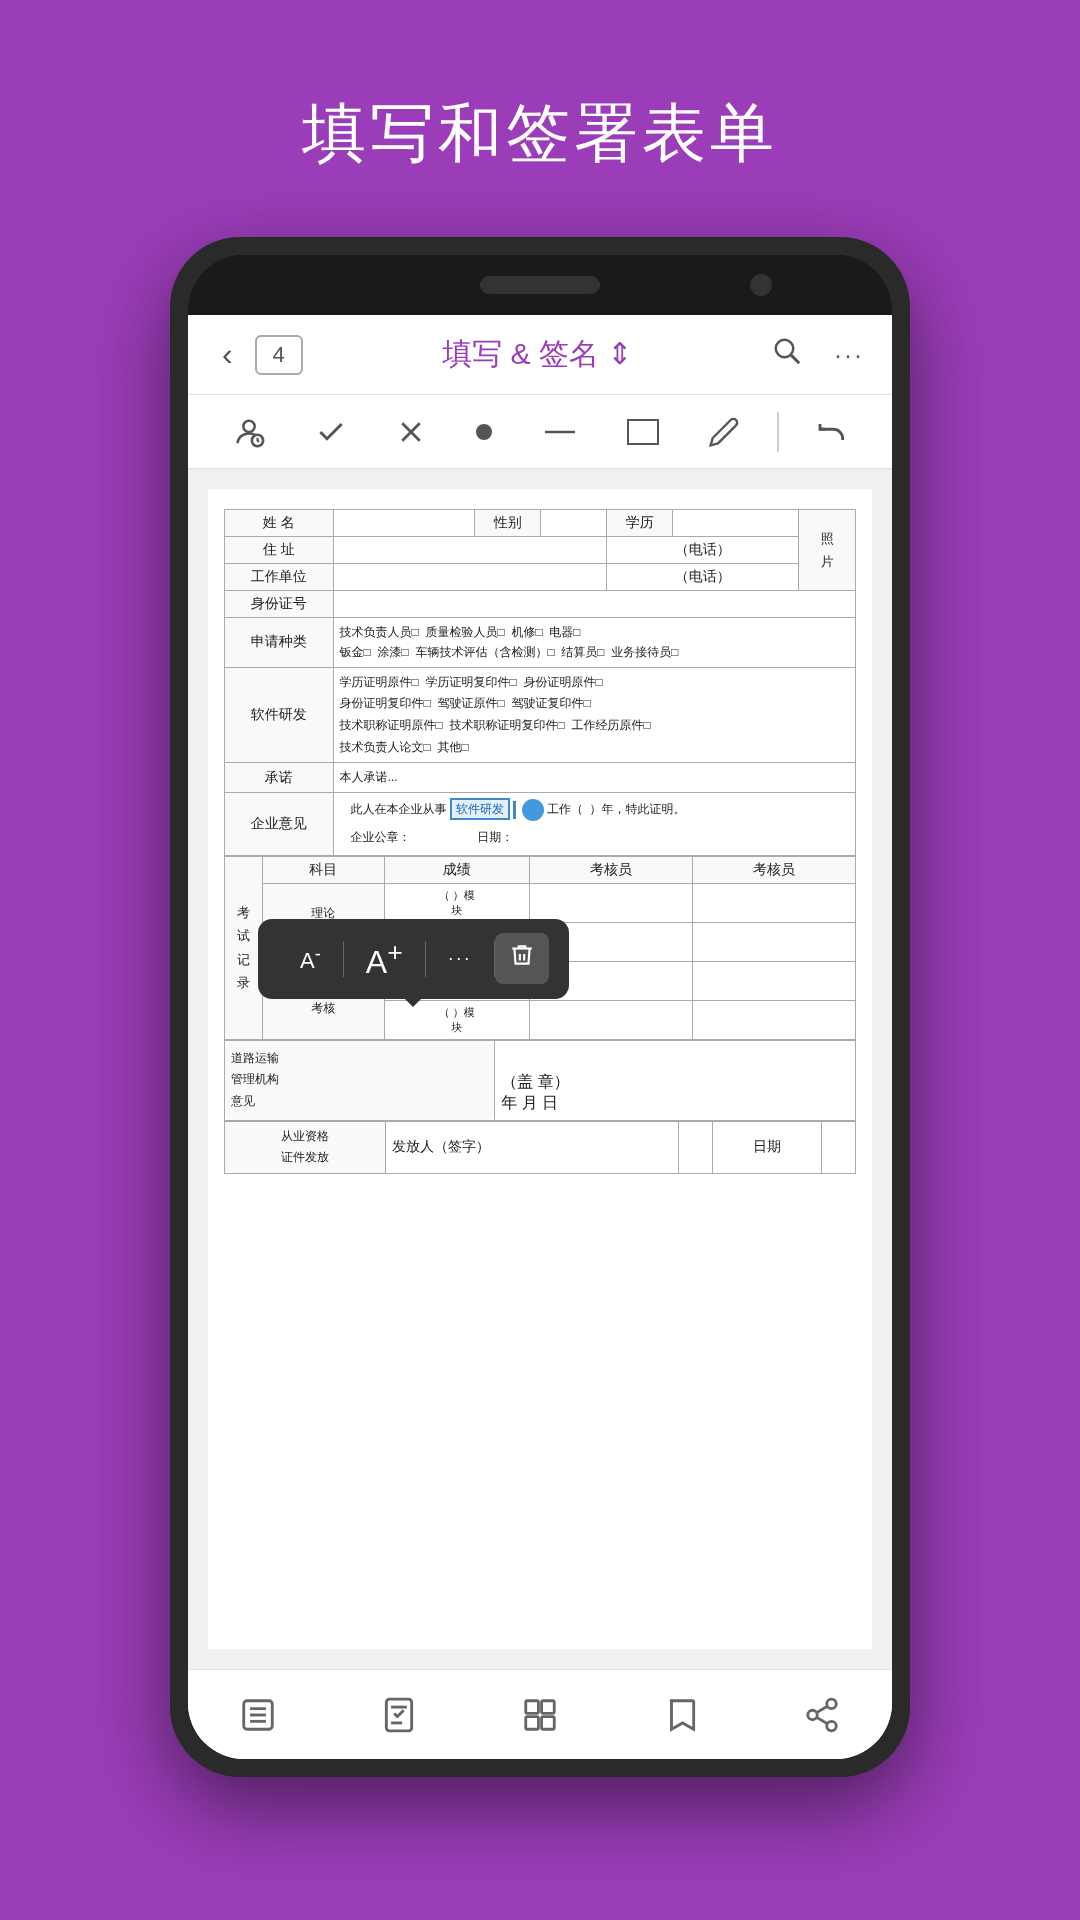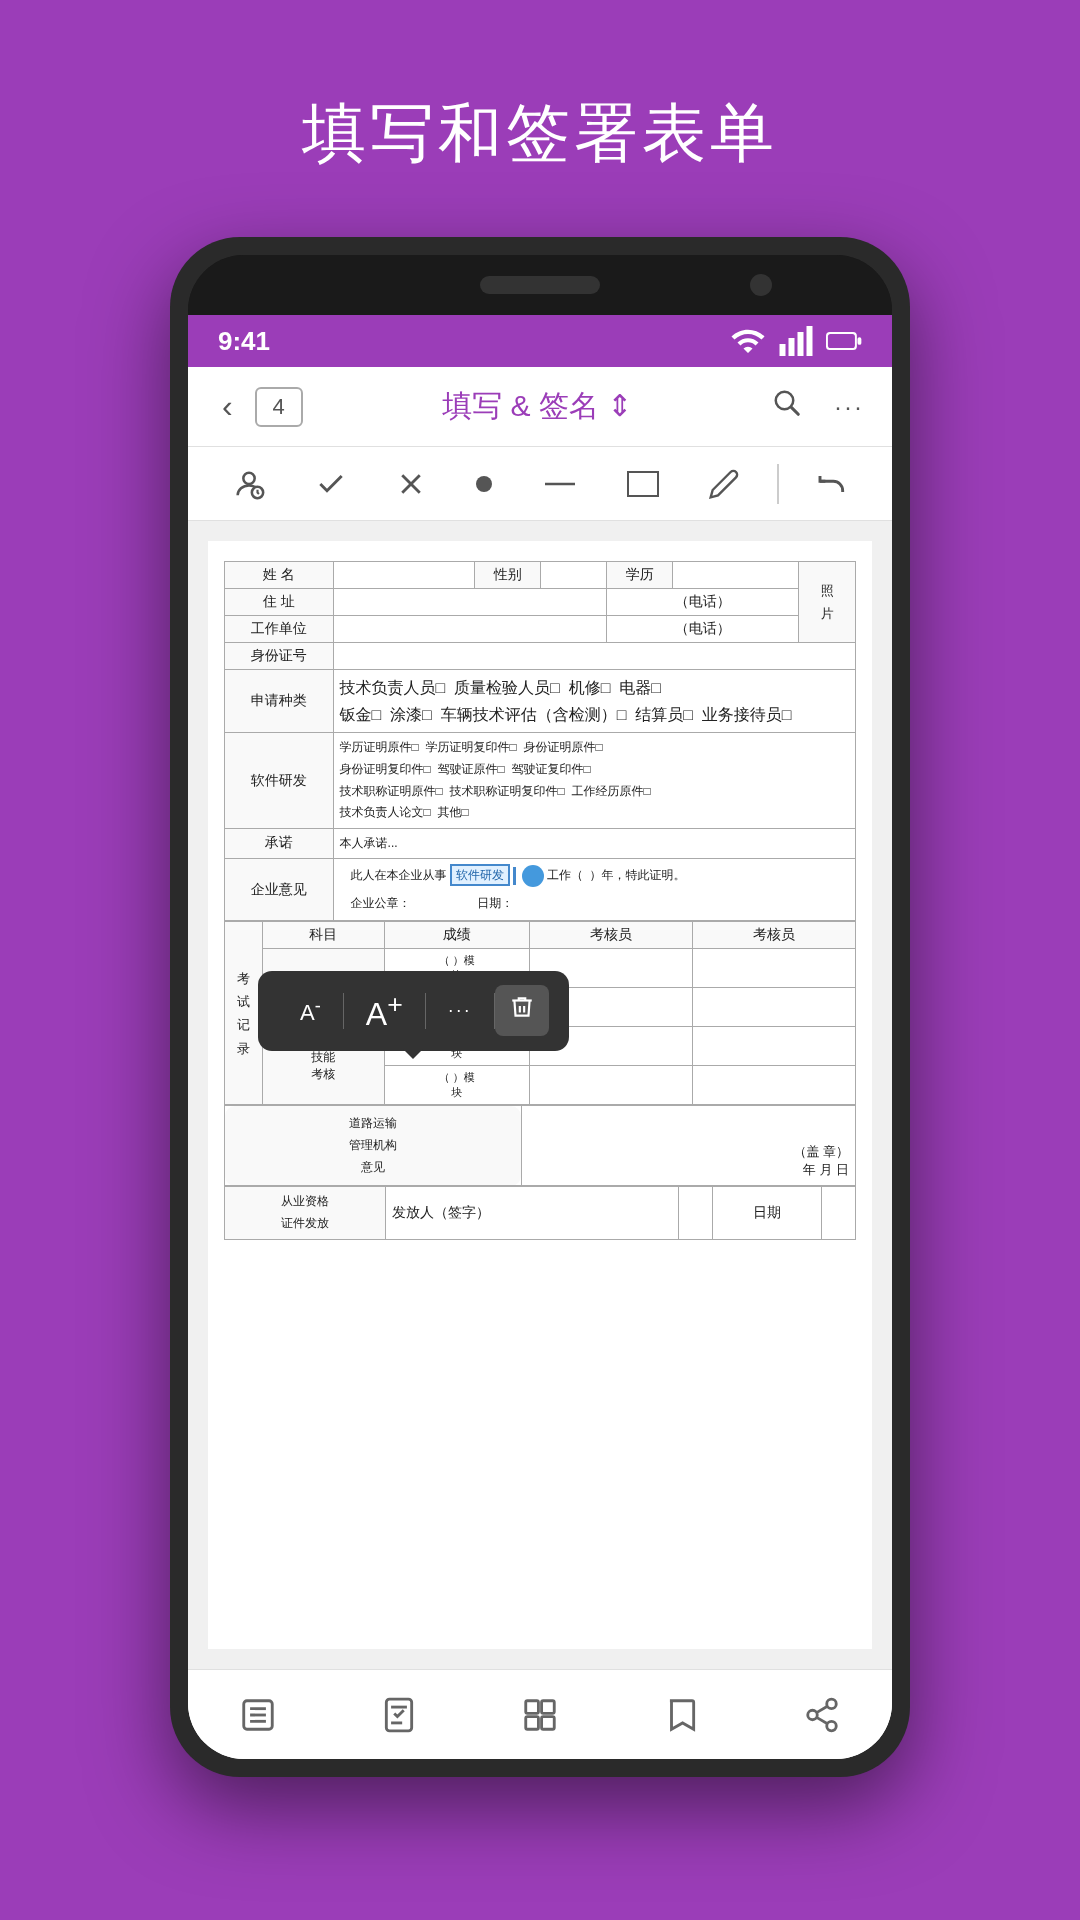--- a/index.html
+++ b/index.html
@@ -349,42 +349,20 @@
 <div class="phone-shell">
   <div class="phone-inner">
 
     <div class="phone-notch">
       <div class="notch-speaker"></div>
       <div class="notch-camera"></div>
     </div>
 
     <div class="screen">
 
-      <div class="status-bar">
-        <span class="status-time">9:41</span>
-        <div class="status-icons">
-
-          <svg class="icon-svg" viewBox="0 0 24 24" width="28" height="28">
-            <path fill="white" d="M1 9l2 2c5-5 13-5 18 0l2-2C16.93 2.93 7.08 2.93 1 9zm8 8l3 3 3-3a4.237 4.237 0 00-6 0zm-4-4l2 2a7 7 0 0110 0l2-2C15.14 9.14 8.87 9.14 5 13z"></path>
-          </svg>
-
-          <svg class="icon-svg" viewBox="0 0 24 24" width="28" height="28">
-            <rect fill="white" x="1" y="14" width="4" height="8"></rect>
-            <rect fill="white" x="7" y="10" width="4" height="12"></rect>
-            <rect fill="white" x="13" y="6" width="4" height="16"></rect>
-            <rect fill="white" x="19" y="2" width="4" height="20"></rect>
-          </svg>
-
-          <svg class="icon-svg" viewBox="0 0 28 14" width="38" height="22">
-            <rect fill="white" x="0" y="0" width="24" height="14" rx="3"></rect>
-            <rect fill="#9b3db8" x="1.5" y="1.5" width="21" height="11" rx="2"></rect>
-            <rect fill="white" x="24.5" y="4" width="3" height="6" rx="1.5"></rect>
-          </svg>
-        </div>
-      </div>
 
       <div class="nav-bar">
         <span class="nav-back">‹</span>
         <div class="nav-page-indicator">4</div>
         <span class="nav-title">填写 &amp; 签名 ⇕</span>
         <div class="nav-actions">
           <span class="nav-action-btn">
             <svg width="30" height="30" viewBox="0 0 24 24">
                 <circle cx="10" cy="10" r="7" stroke="#555" stroke-width="2" fill="none"></circle>
                 <line x1="15.5" y1="15.5" x2="21" y2="21" stroke="#555" stroke-width="2.5" stroke-linecap="round"></line>
@@ -471,21 +449,21 @@
               <td colspan="2" class="center-text">（电话）</td>
             </tr>
 
             <tr>
               <td class="label-cell">身份证号</td>
               <td colspan="6" style="height:26px;"></td>
             </tr>
 
             <tr>
               <td class="label-cell">申请种类</td>
-              <td colspan="6" style="font-size:16px;line-height:1.7;padding:4px 6px;">
+              <td colspan="6" style="font-size:12px;line-height:1.7;padding:4px 6px;">
                 技术负责人员□&nbsp; 质量检验人员□&nbsp; 机修□&nbsp; 电器□<br>
                 钣金□&nbsp; 涂漆□&nbsp; 车辆技术评估（含检测）□&nbsp; 结算员□&nbsp; 业务接待员□
               </td>
             </tr>
 
             <tr>
               <td class="label-cell">软件研发</td>
               <td colspan="6" style="font-size:12px;line-height:1.8;padding:4px 6px;">
                 学历证明原件□&nbsp; 学历证明复印件□&nbsp; 身份证明原件□<br>
                 身份证明复印件□&nbsp; 驾驶证原件□&nbsp; 驾驶证复印件□<br>
@@ -561,23 +539,23 @@
               <td style="font-size:11px;text-align:center;">（ ）模<br>块</td>
               <td></td>
               <td></td>
             </tr>
           </tbody>
             </table>
 
           <table class="form-table">
             <tbody>
                 <tr>
-              <td class="label-cell" style="font-size:12px;line-height:1.8;text-align:center;border-radius:10px;">道路运输<br>管理机构<br>意见</td>
+              <td class="label-cell" style="font-size:12px;line-height:1.8;text-align:left;border-radius:10px;">道路运输<br>管理机构<br>意见</td>
               <td style="height:80px;position:relative;vertical-align:bottom;padding:6px;">
-                <div style="text-align:right;font-size:13px;">（盖 章）<br>年 月 日</div>
+                <div style="font-size:16px;">（盖 章）<br>年 月 日</div>
               </td>
             </tr>
           </tbody>
             </table>
 
           <table class="form-table">
             <tbody>
                 <tr>
               <td class="label-cell" style="font-size:12px;line-height:1.8;text-align:center;">从业资格<br>证件发放</td>
               <td>发放人（签字）</td>

